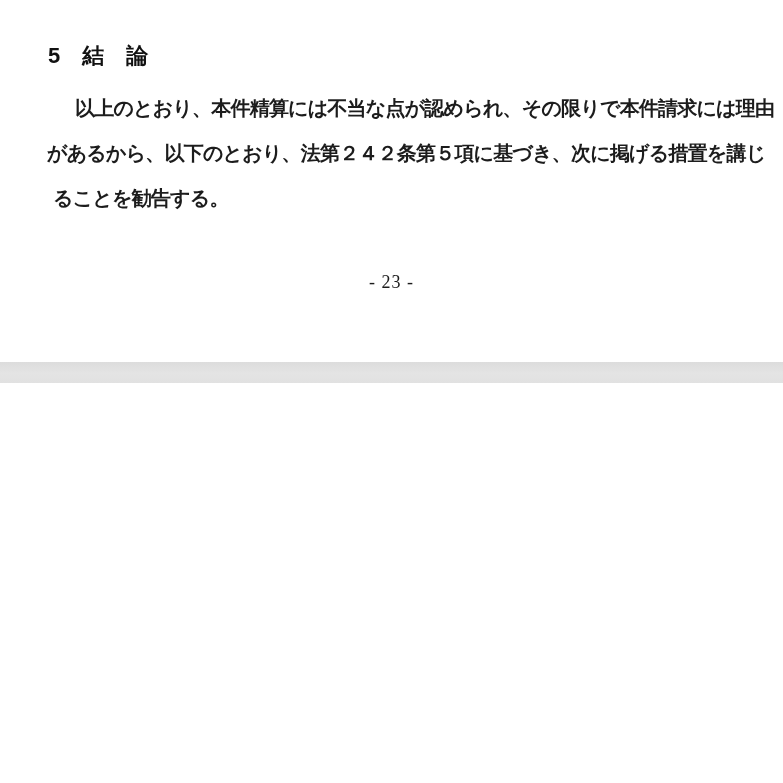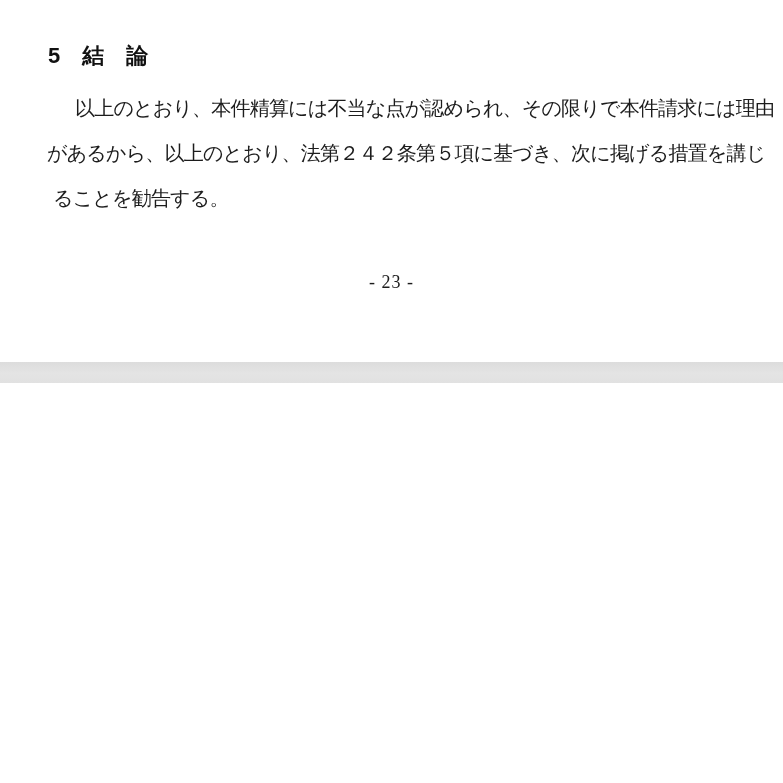--- a/index.html
+++ b/index.html
@@ -43,20 +43,21 @@
     line-height: 28px;
     letter-spacing: 0px;
     color: #111111;
   }
   .line {
     position: absolute;
     white-space: nowrap;
     font-size: 20px;
     line-height: 30px;
     letter-spacing: -0.8px;
+    font-weight: bold;
   }
   .p-line1 { left: 75px; top: 93px; }
   .p-line2 { left: 47px; top: 138px; }
   .p-line3 { left: 53px; top: 183px; }
   .page-number {
     position: absolute;
     left: 0;
     top: 272px;
     width: 783px;
     text-align: center;
@@ -66,21 +67,21 @@
 </style>
 </head>
 <body>
 
 <div class="screen">
 
   <div class="page page-top">
     <h2 class="section-heading">5　結　論</h2>
 
     <div class="line p-line1">以上のとおり、本件精算には不当な点が認められ、その限りで本件請求には理由</div>
-    <div class="line p-line2">があるから、以上のとおり、法第２４２条第５項に基づき、次に掲げる措置を講じ</div>
+    <div class="line p-line2">があるから、以下のとおり、法第２４２条第５項に基づき、次に掲げる措置を講じ</div>
     <div class="line p-line3">ることを勧告する。</div>
 
     <div class="page-number">- 23 -</div>
   </div>
 
   <div class="page-separator"></div>
 
   <div class="page page-bottom">
 
     

